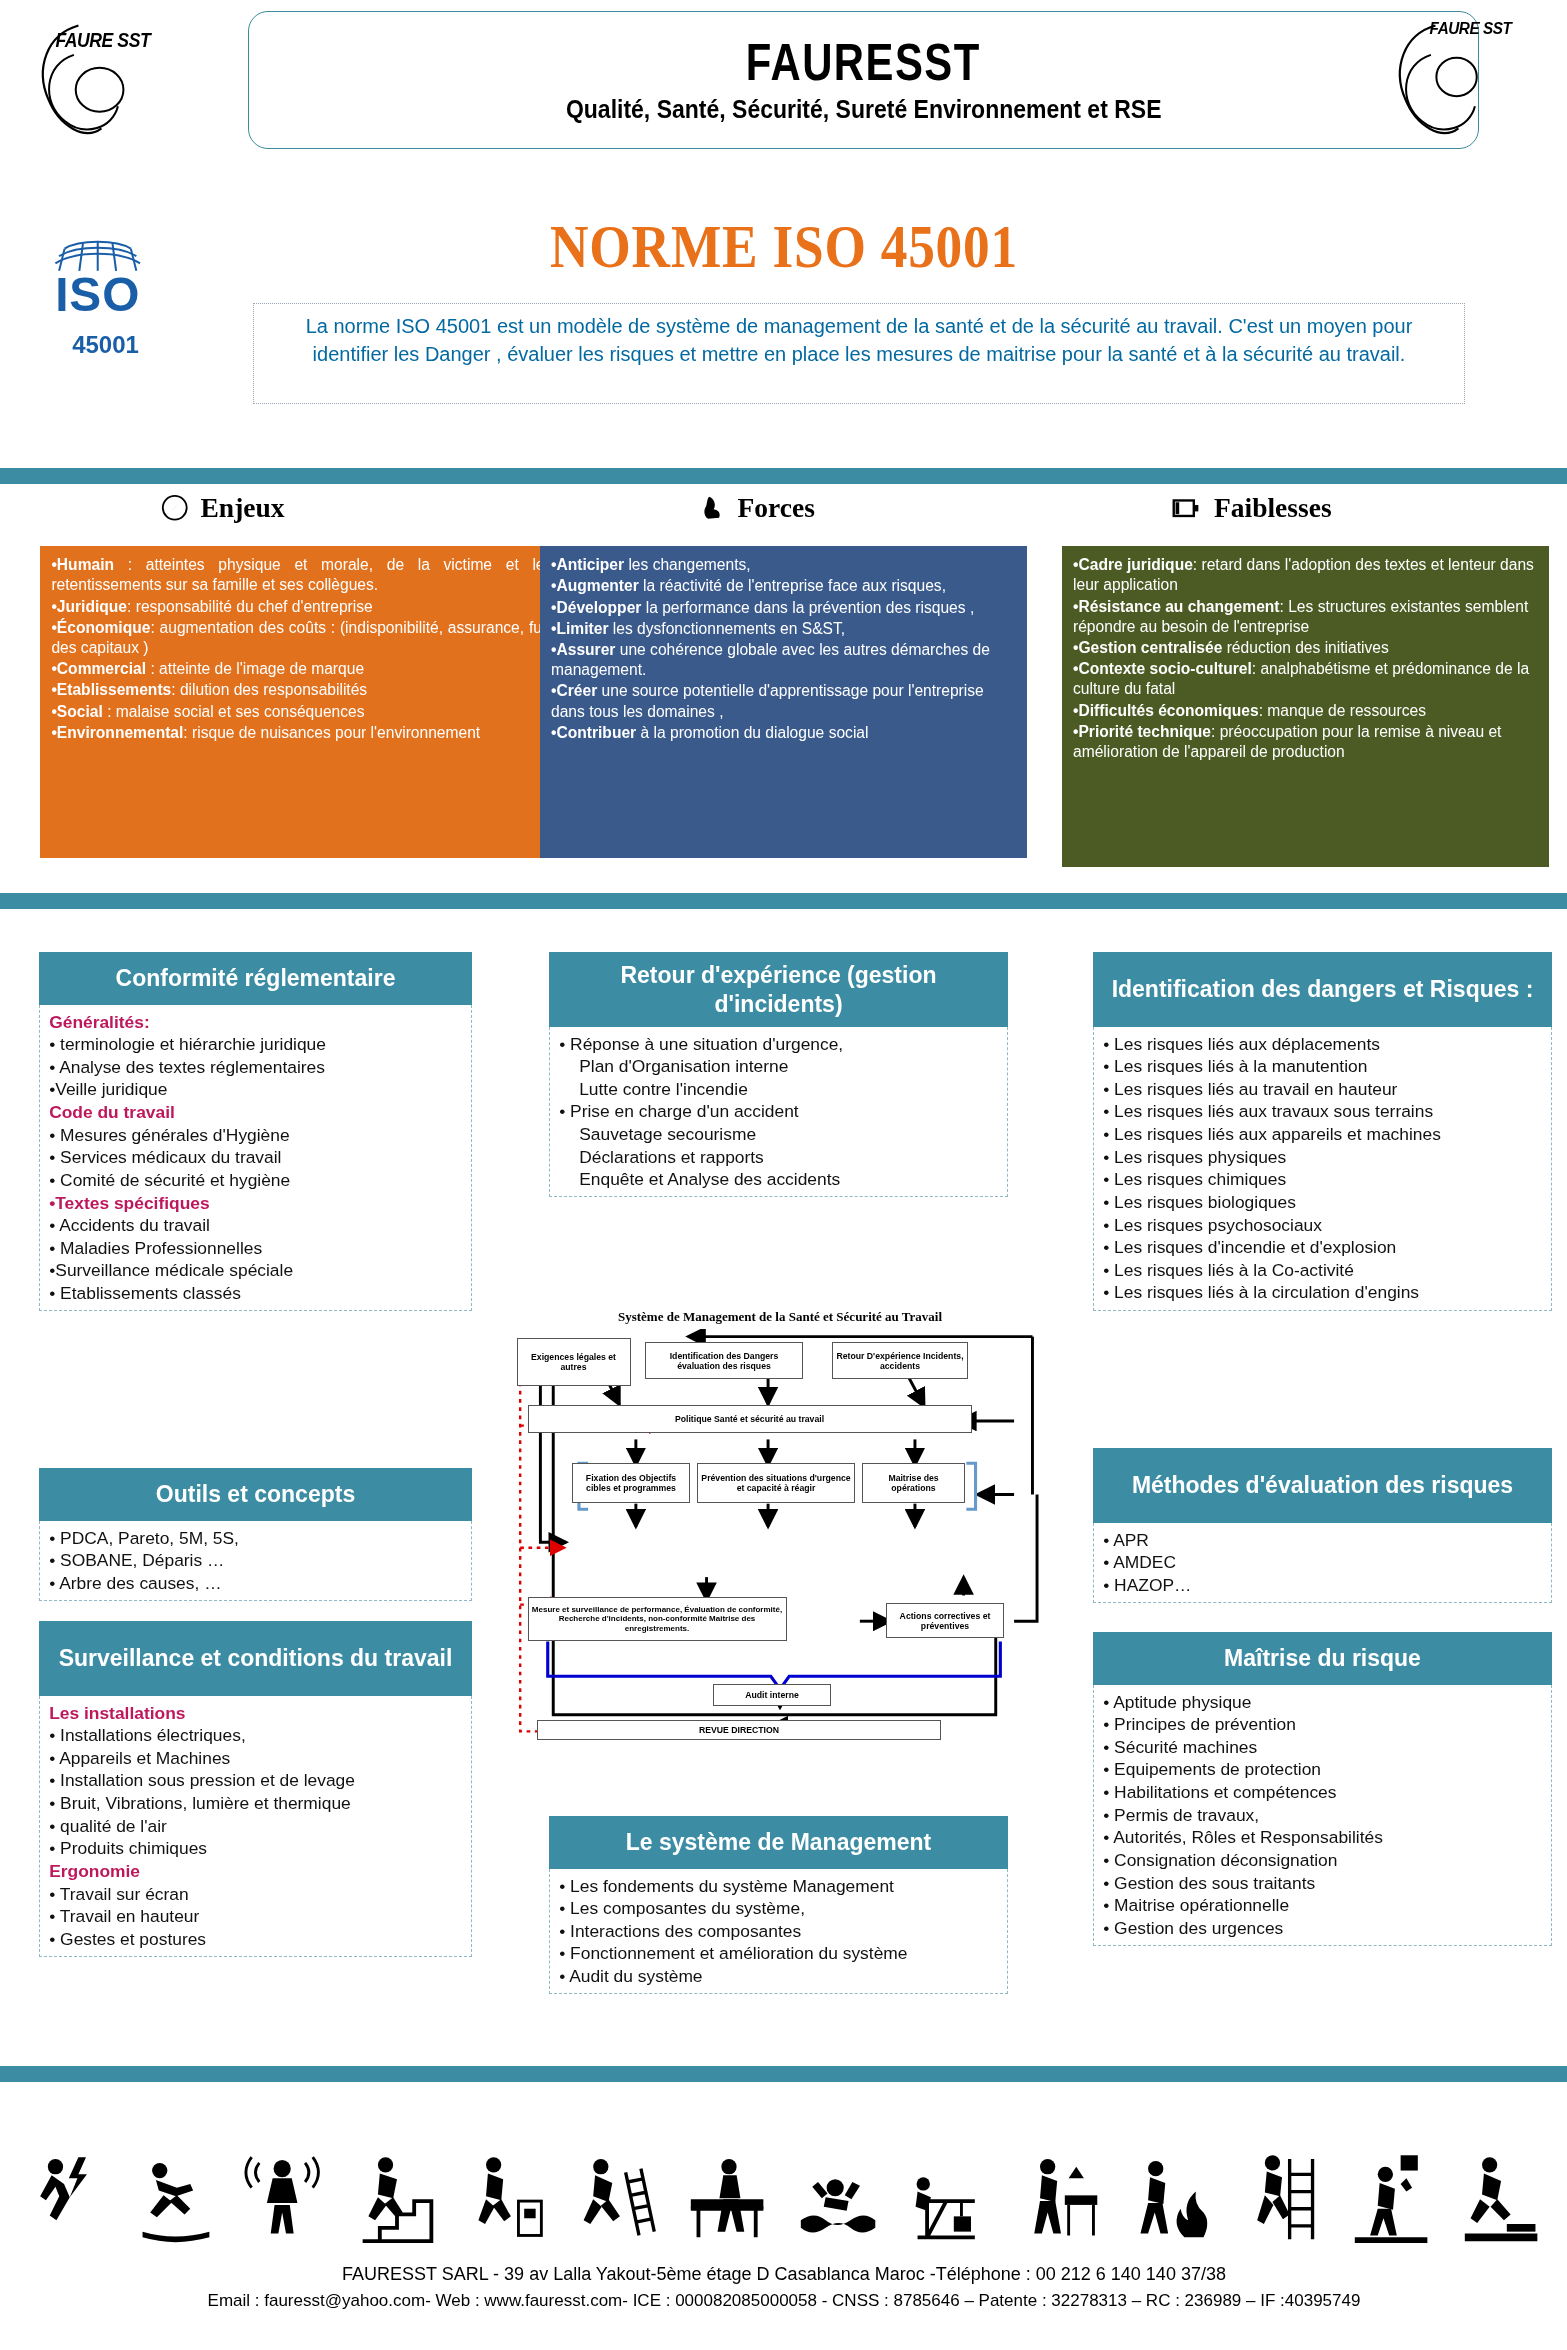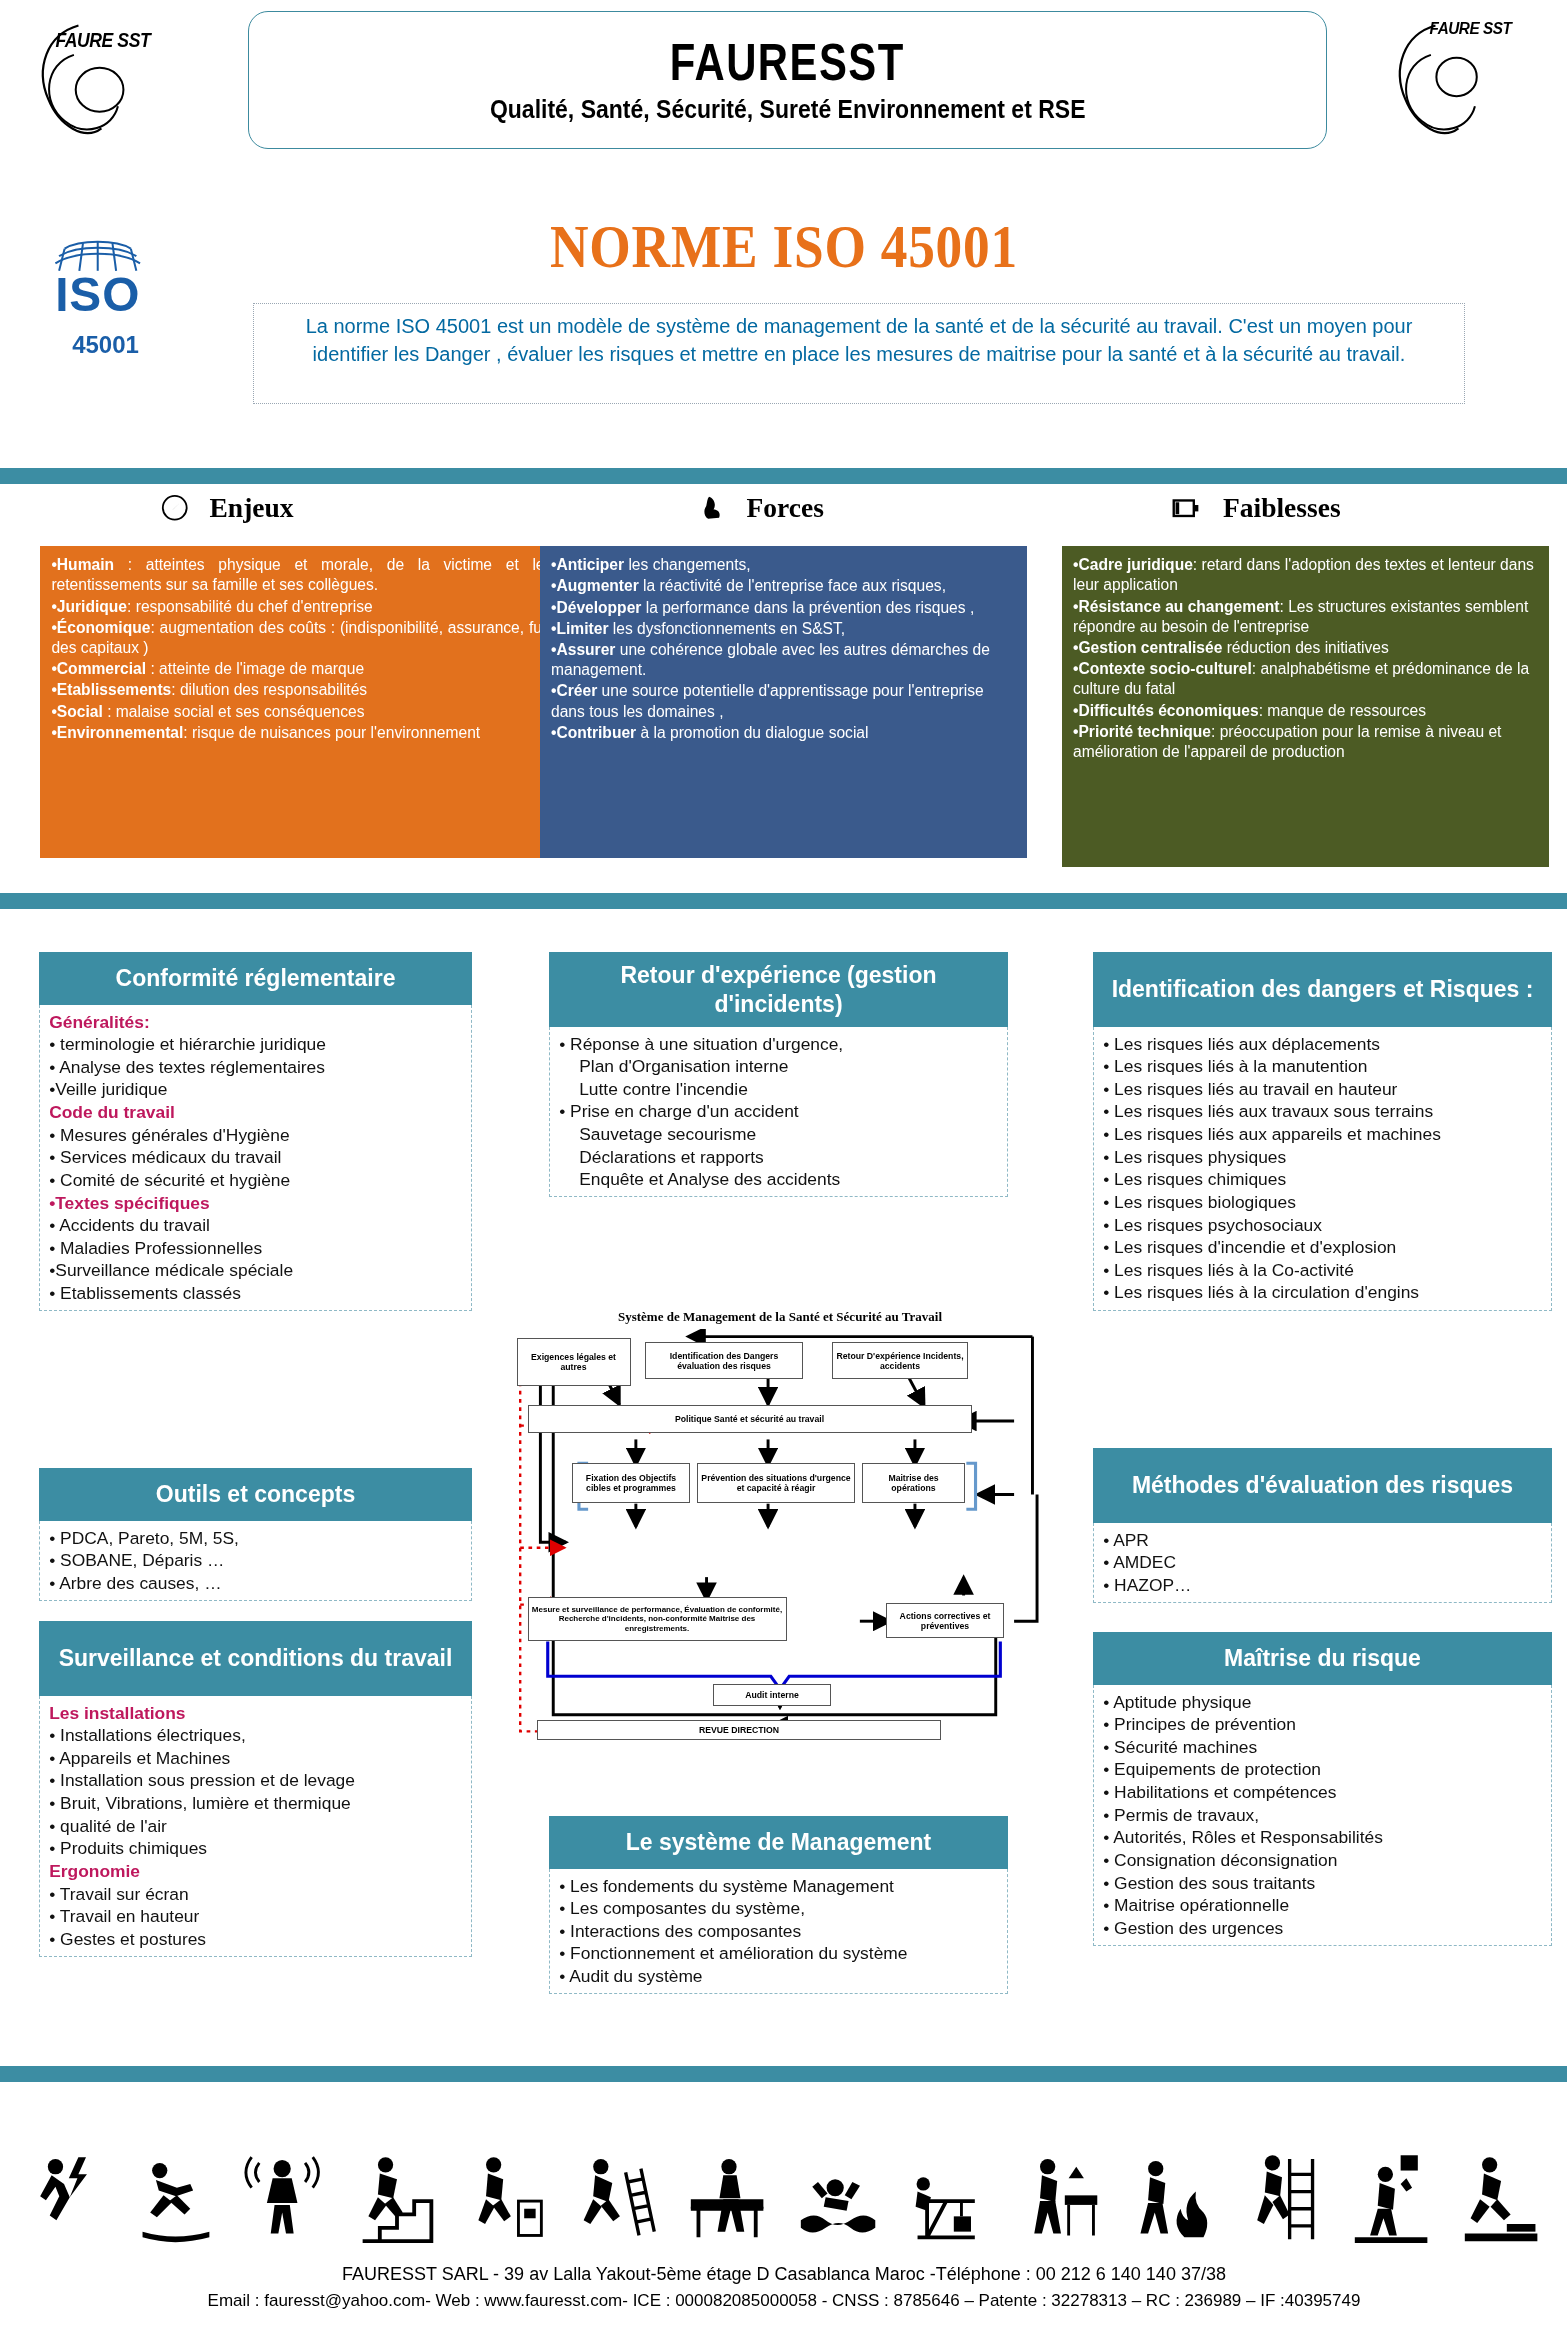--- a/index.html
+++ b/index.html
@@ -20,21 +20,21 @@
   .logo-wordmark {
     position:absolute; top:20px; left:31px;
     font-family:"Liberation Sans", sans-serif;
     font-weight:bold; font-style:italic;
     font-size:20px; letter-spacing:-0.5px; color:#000;
     transform:scaleX(0.88);
   }
   .logo-swirl { position:absolute; left:9.2px; top:9.2px; }
 
   .title-box {
-    position:absolute; left:248px; top:11px; width:1079px; height:138px;
+    position:absolute; left:248px; top:11px; width:1231px; height:138px;
     border:1.8px solid #3c8a9e; border-radius:20px; background:#fff;
     display:flex; flex-direction:column; align-items:center; justify-content:center;
   }
   .title-main {
     font-size:51px; font-weight:bold; letter-spacing:1.8px; line-height:1.05;
     font-family:"Liberation Sans", sans-serif; color:#000;
     transform:scaleX(0.82);
   }
   .title-sub {
     font-size:25px; font-weight:bold; margin-top:5.5px; color:#000;
@@ -68,21 +68,21 @@
   .divider {
     position:absolute; left:0; width:1568px; height:15.6px; background:#3C8DA3;
   }
   .divider.d1 { top:468px; }
   .divider.d2 { top:893px; }
   .divider.d3 { top:2066px; }
 
   
   .swot-head {
     position:absolute; top:489px; height:37px;
-    display:flex; align-items:center; gap:21px;
+    display:flex; align-items:center; gap:12px;
     font-family:"Liberation Serif", serif; font-weight:bold;
     font-size:27.5px; color:#000;
   }
   .swot-head.h1 { left:161px; }
   .swot-head.h2 { left:698px; }
   .swot-head.h3 { left:1171px; }
 
   .swot-box {
     position:absolute; top:546px;
     padding:9.2px 11px; color:#fff;

